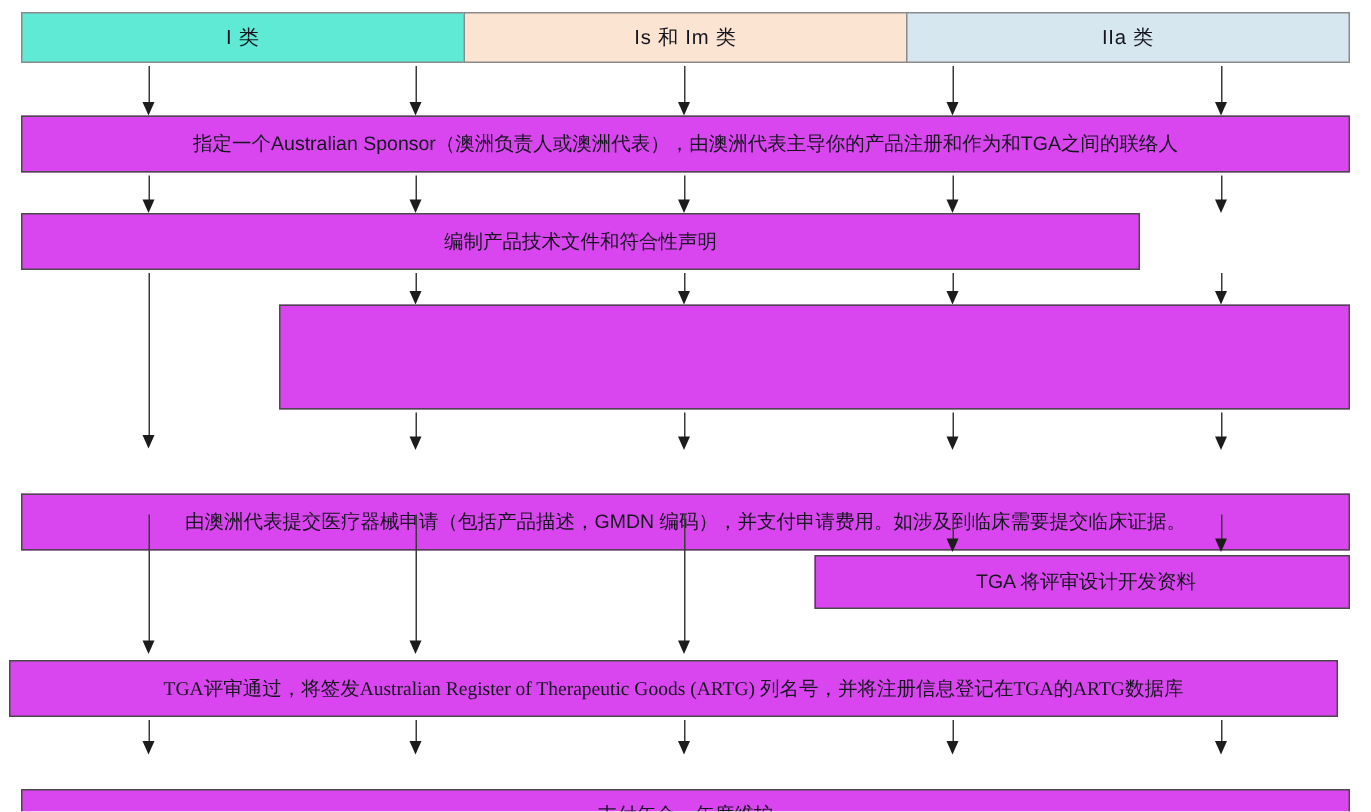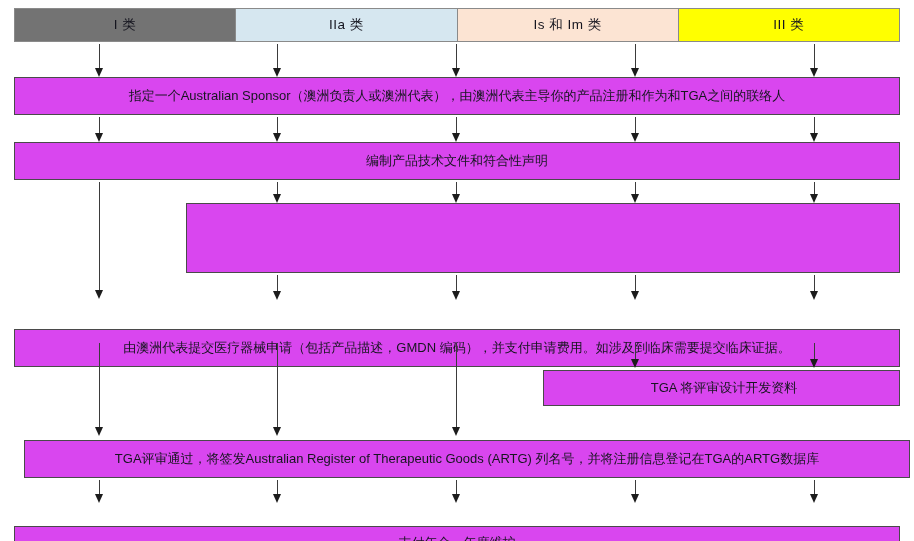--- a/index.html
+++ b/index.html
@@ -75,24 +75,23 @@
     border-right: 4.5px solid transparent;
     border-top: 9px solid #1c1c1c;
   }
 </style>
 </head>
 <body>
 
 <div id="chart">
 
   <div class="cat-row">
-    <div class="cat-cell" style="background-color: #737373;">I 类</div>
+    <div class="cat-cell" style="background-color: #5eead4;">I 类</div>
+    <div class="cat-cell" style="background-color: rgb(252, 228, 211);">Is 和 Im 类</div>
     <div class="cat-cell" style="background-color: rgb(214, 231, 240);">IIa 类</div>
-    <div class="cat-cell" style="background-color: rgb(252, 228, 211);">Is 和 Im 类</div>
-    <div class="cat-cell" style="background-color: rgb(255, 255, 0);">III 类</div>
   </div>
 
   <div class="conn" style="left:99px;  top:44px; height:26px;"></div>
   <div class="arrow-head" style="left:95px;  top:68px;"></div>
   <div class="conn" style="left:277px; top:44px; height:26px;"></div>
   <div class="arrow-head" style="left:273px; top:68px;"></div>
   <div class="conn" style="left:456px; top:44px; height:26px;"></div>
   <div class="arrow-head" style="left:452px; top:68px;"></div>
   <div class="conn" style="left:635px; top:44px; height:26px;"></div>
   <div class="arrow-head" style="left:631px; top:68px;"></div>
@@ -107,21 +106,21 @@
   <div class="arrow-head" style="left:95px;  top:133px;"></div>
   <div class="conn" style="left:277px; top:117px; height:18px;"></div>
   <div class="arrow-head" style="left:273px; top:133px;"></div>
   <div class="conn" style="left:456px; top:117px; height:18px;"></div>
   <div class="arrow-head" style="left:452px; top:133px;"></div>
   <div class="conn" style="left:635px; top:117px; height:18px;"></div>
   <div class="arrow-head" style="left:631px; top:133px;"></div>
   <div class="conn" style="left:814px; top:117px; height:18px;"></div>
   <div class="arrow-head" style="left:810px; top:133px;"></div>
 
-  <div class="box" style="left:14px; top:142px; width:886px; height:38px;">
+  <div class="box" style="left:14px; top:142px; width:746px; height:38px;">
     <span>编制产品技术文件和符合性声明</span>
   </div>
 
   <div class="conn" style="left:99px; top:182px; height:110px;"></div>
   <div class="arrow-head" style="left:95px; top:290px;"></div>
 
   <div class="conn" style="left:277px; top:182px; height:14px;"></div>
   <div class="arrow-head" style="left:273px; top:194px;"></div>
   <div class="conn" style="left:456px; top:182px; height:14px;"></div>
   <div class="arrow-head" style="left:452px; top:194px;"></div>
@@ -155,21 +154,21 @@
 
   <div class="conn" style="left:635px; top:343px; height:20px;"></div>
   <div class="arrow-head" style="left:631px; top:359px;"></div>
   <div class="conn" style="left:814px; top:343px; height:20px;"></div>
   <div class="arrow-head" style="left:810px; top:359px;"></div>
 
   <div class="box" style="left:543px; top:370px; width:357px; height:36px;padding-left:11px;">
     <span>TGA 将评审设计开发资料</span>
   </div>
 
-  <div class="box" style="left:24px; top:440px; width:886px; height:38px;">
+  <div class="box" style="left:6px; top:440px; width:886px; height:38px;font-family:Liberation Serif, serif;">
     <span>TGA评审通过，将签发Australian Register of Therapeutic Goods (ARTG) 列名号，并将注册信息登记在TGA的ARTG数据库</span>
   </div>
 
   <div class="conn" style="left:99px;  top:480px; height:16px;"></div>
   <div class="arrow-head" style="left:95px;  top:494px;"></div>
   <div class="conn" style="left:277px; top:480px; height:16px;"></div>
   <div class="arrow-head" style="left:273px; top:494px;"></div>
   <div class="conn" style="left:456px; top:480px; height:16px;"></div>
   <div class="arrow-head" style="left:452px; top:494px;"></div>
   <div class="conn" style="left:635px; top:480px; height:16px;"></div>

